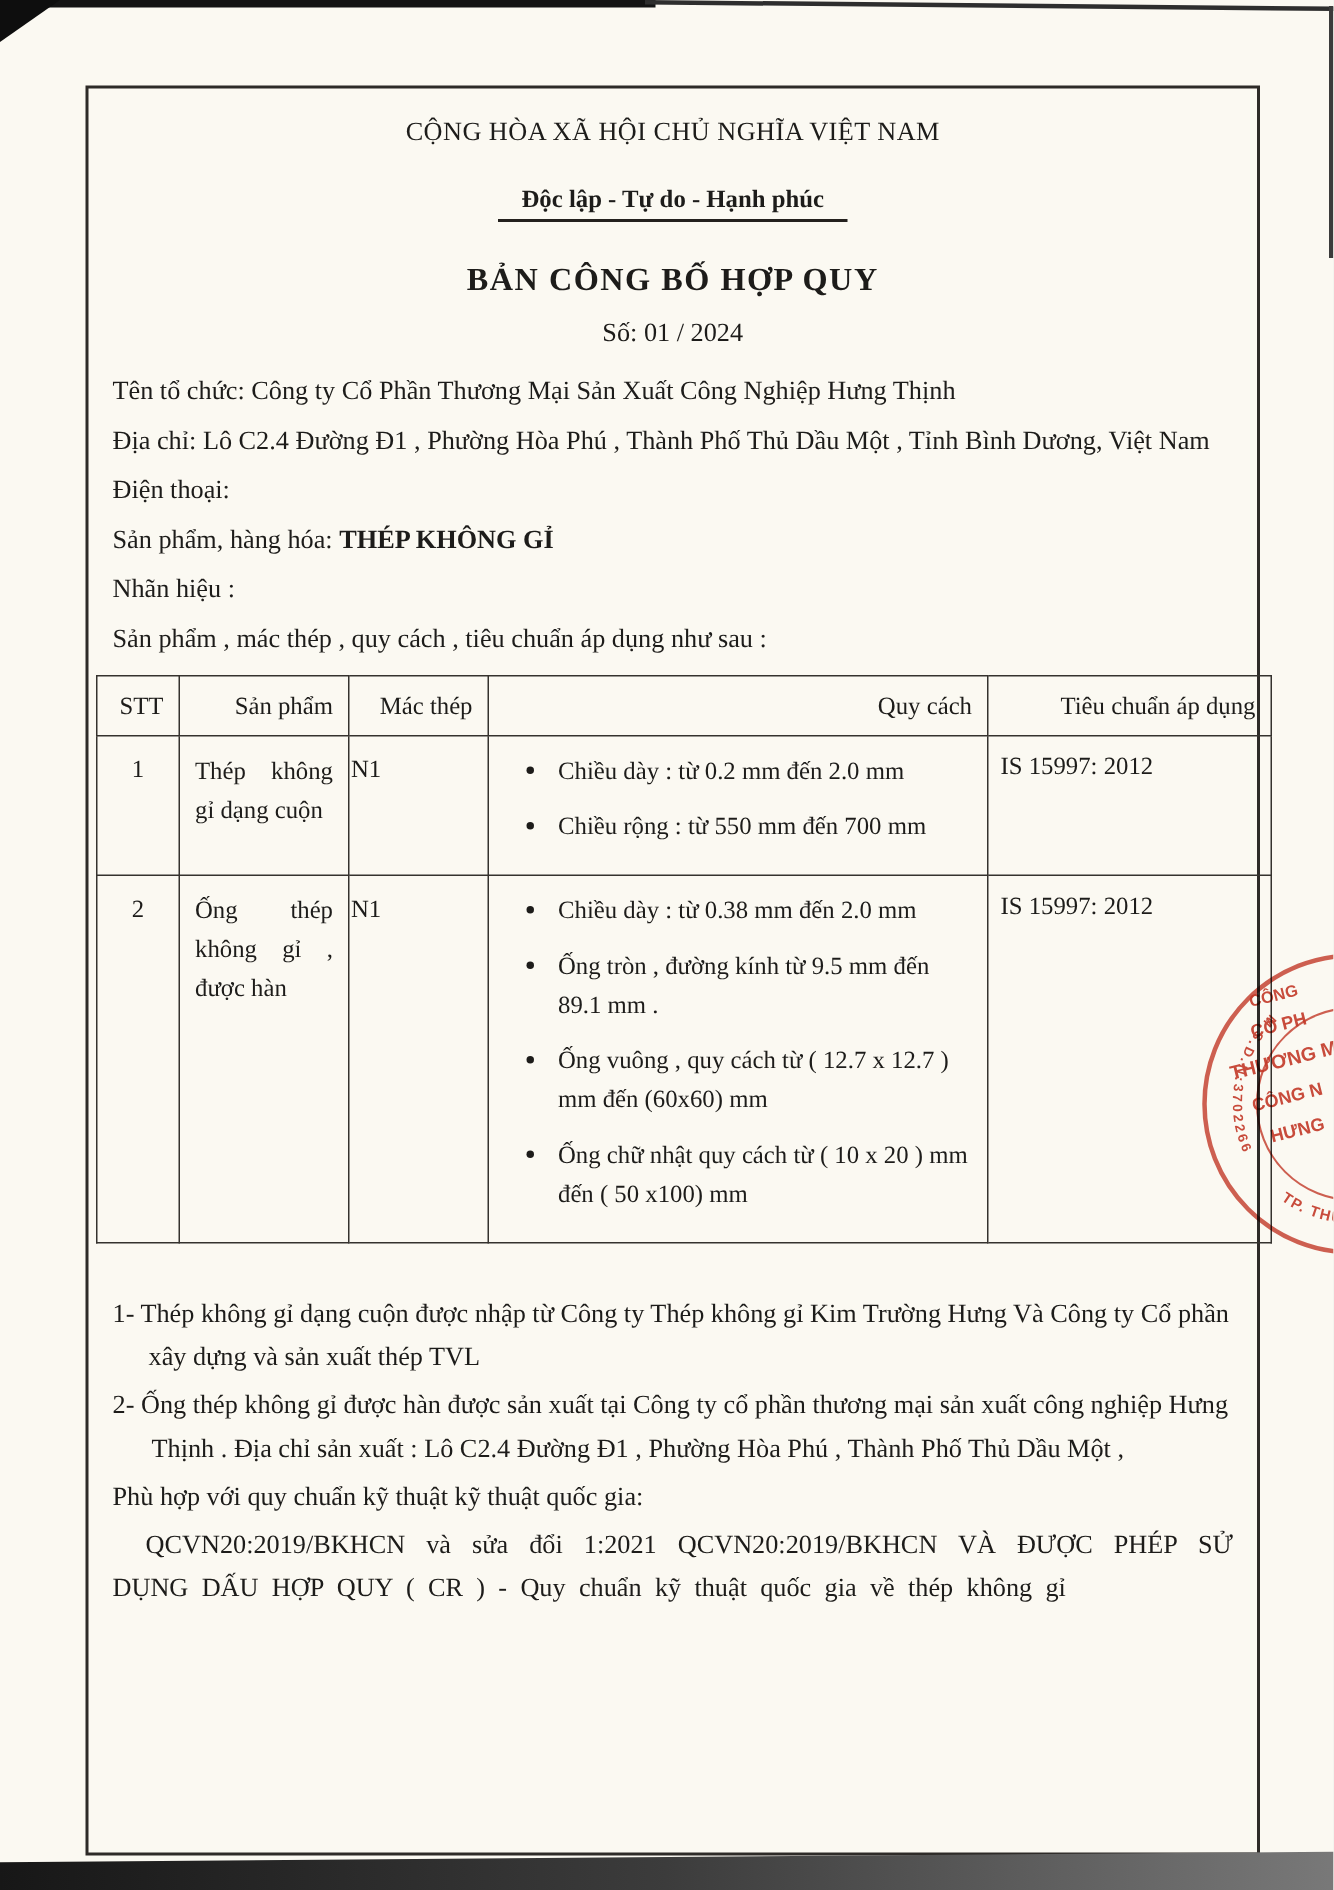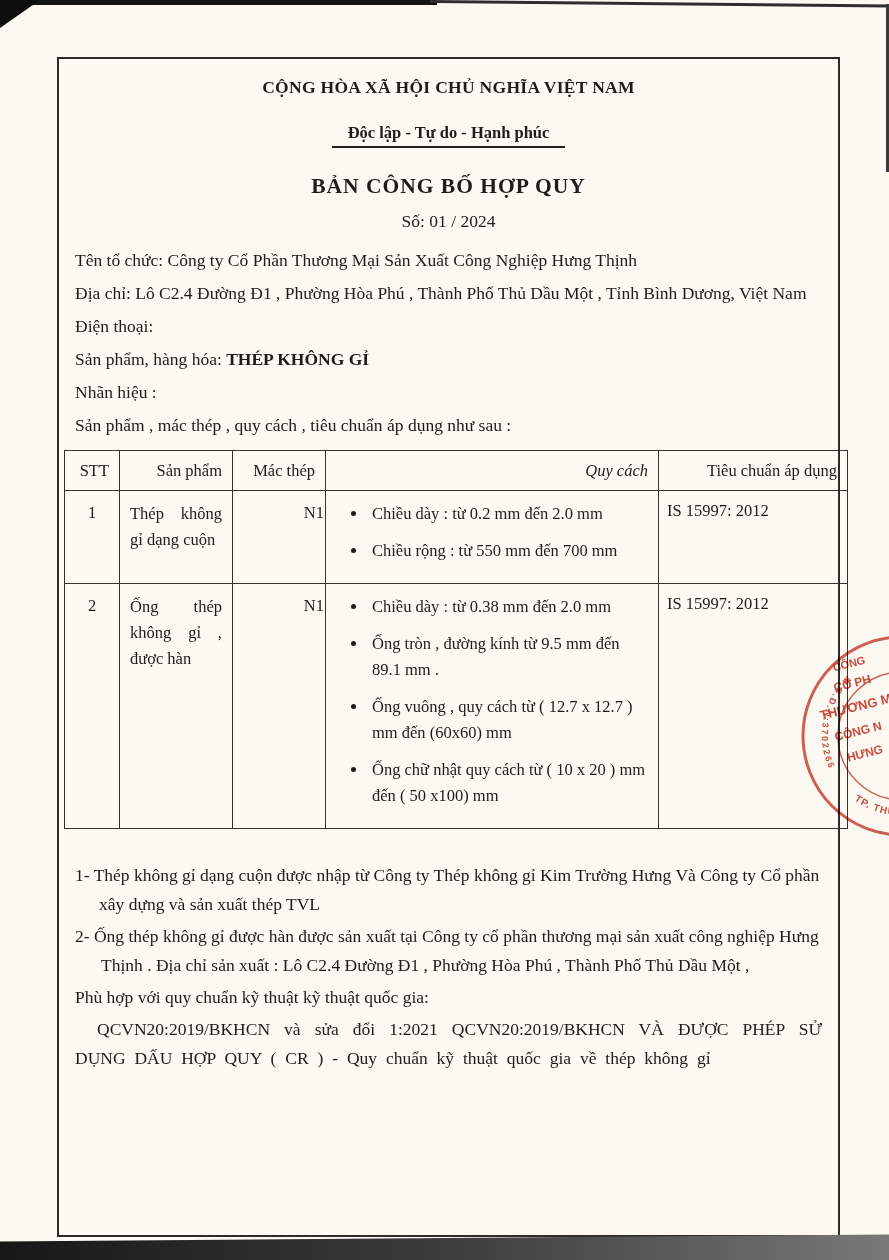--- a/index.html
+++ b/index.html
@@ -10,42 +10,42 @@
   .scan-top{position:absolute;top:0;left:0;width:437px;height:5px;background:#141414;}
   .scan-top-right{position:absolute;top:0;left:430px;width:475px;height:3px;background:#2e2e2e;transform:rotate(0.55deg);transform-origin:left center;}
   .scan-corner{position:absolute;top:0;left:0;width:40px;height:28px;background:#0e0e0e;clip-path:polygon(0 0,100% 0,0 100%);}
   .scan-right{position:absolute;top:4px;right:0;width:3px;height:168px;background:#3b3b3b;}
   .scan-bottom{position:absolute;left:-12px;right:-12px;bottom:-10px;height:32px;background:linear-gradient(90deg,#161616 0%,#3c3c3c 50%,#7a7a7a 100%);transform:rotate(-0.45deg);}
 
   
   .frame{position:absolute;left:57px;top:57px;width:783px;height:1180px;border:2px solid #2e2b28;box-sizing:border-box;padding:12px 16px 0 16px;}
 
   .center{text-align:center;}
-  .motto-1{font-weight:bold;font-size:17.5px;letter-spacing:.3px;margin-top:6px;}
+  .motto-1{font-weight:normal;font-size:17.5px;letter-spacing:.3px;margin-top:6px;}
   .motto-2{display:inline-block;font-weight:bold;font-size:16.5px;margin-top:7px;padding:0 16px 3px 16px;border-bottom:2px solid #24211e;text-align:center;}
   .doc-title{font-weight:bold;font-size:21.5px;letter-spacing:1px;margin-top:26px;}
   .doc-number{font-size:17.5px;margin-top:12px;}
 
   .body-text{font-size:17.5px;line-height:29px;margin-top:14px;}
   .body-text p{margin:4px 0;}
   .indent{margin-left:10px;}
   .bold{font-weight:bold;}
 
   table.spec{border-collapse:collapse;margin-top:10px;margin-left:-11px;width:777px;table-layout:fixed;font-size:16.5px;}
   table.spec th,table.spec td{border:1.6px solid #35322e;box-sizing:border-box;}
   table.spec th{font-weight:normal;height:40px;vertical-align:middle;text-align:right;padding:4px 10px;}
   th.c-stt,td.c-stt{width:55px;text-align:center;}
   th.c-sp,td.c-sp{width:113px;}
   th.c-mt{width:93px;}
-  th.c-qc{width:333px;font-style:italic;}
+  th.c-qc{width:333px;}
   th.c-tc{width:189px;}
   td{vertical-align:top;}
   td.c-stt{padding-top:12px;}
   td.c-sp{padding:10px 10px;text-align:justify;line-height:26px;}
-  td.c-mt{padding-top:12px;text-align:right;}
+  td.c-mt{padding-top:12px;text-align:left;}
   td.c-qc{padding:8px 8px 8px 0;}
   td.c-qc ul{margin:2px 0 0 0;padding-left:42px;}
   td.c-qc li{margin-bottom:11px;line-height:26px;padding-left:4px;}
   td.c-tc{padding:10px 8px;}
 
   .notes{font-size:17.5px;line-height:29px;margin-top:32px;}
   .notes p{margin:3px 0;}
   .note-hang1{margin-left:22px;padding-left:24px;text-indent:-24px;}
   .note-hang2{margin-left:22px;padding-left:26px;text-indent:-26px;}
   .note-plain{margin-left:22px;}

